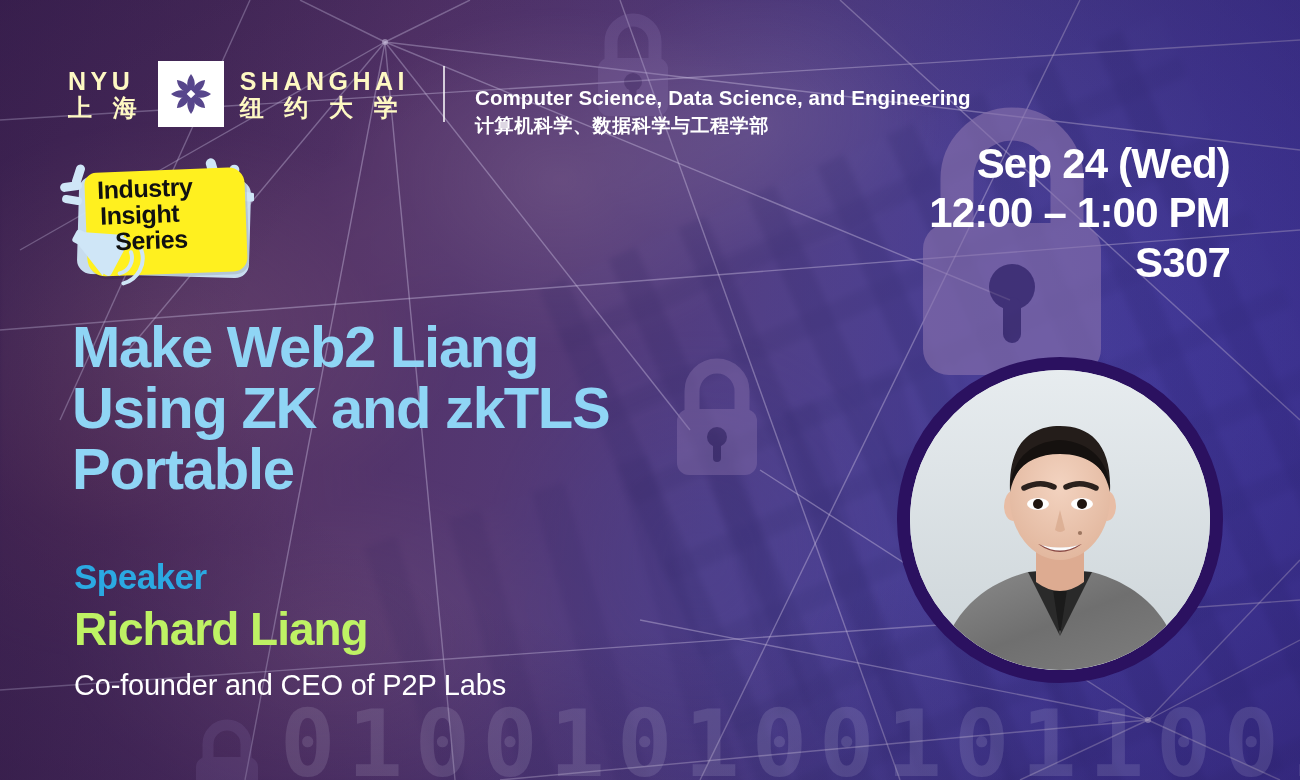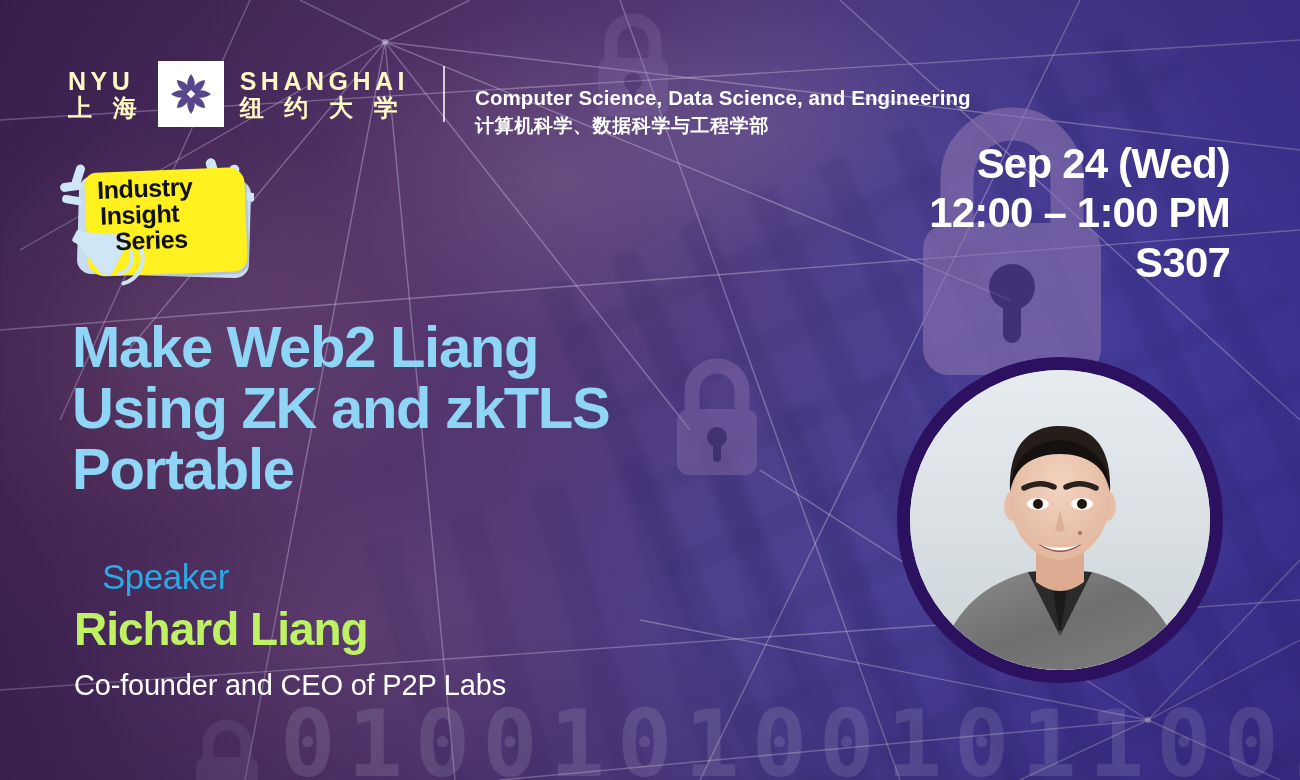--- a/index.html
+++ b/index.html
@@ -136,21 +136,21 @@
     position:absolute;left:72px;top:316px;width:660px;
     color:#8FD5F5;
     font-size:58px;font-weight:900;line-height:1.055;
     letter-spacing:-1.3px;
   }
   .title span{display:block;}
 
   
   .spk-label{
     position:absolute;left:74px;top:557px;
-    color:#2BA9E2;font-size:35px;font-weight:400;letter-spacing:-.5px;margin-left:28px;
+    color:#2BA9E2;font-size:35px;font-weight:700;letter-spacing:-.5px;
   }
   .spk-name{
     position:absolute;left:74px;top:602px;
     color:#bef264;font-size:46px;font-weight:900;letter-spacing:-1px;
   }
   .spk-role{
     position:absolute;left:74px;top:669px;
     color:#ffffff;font-size:29px;font-weight:400;letter-spacing:-.2px;
   }
 

